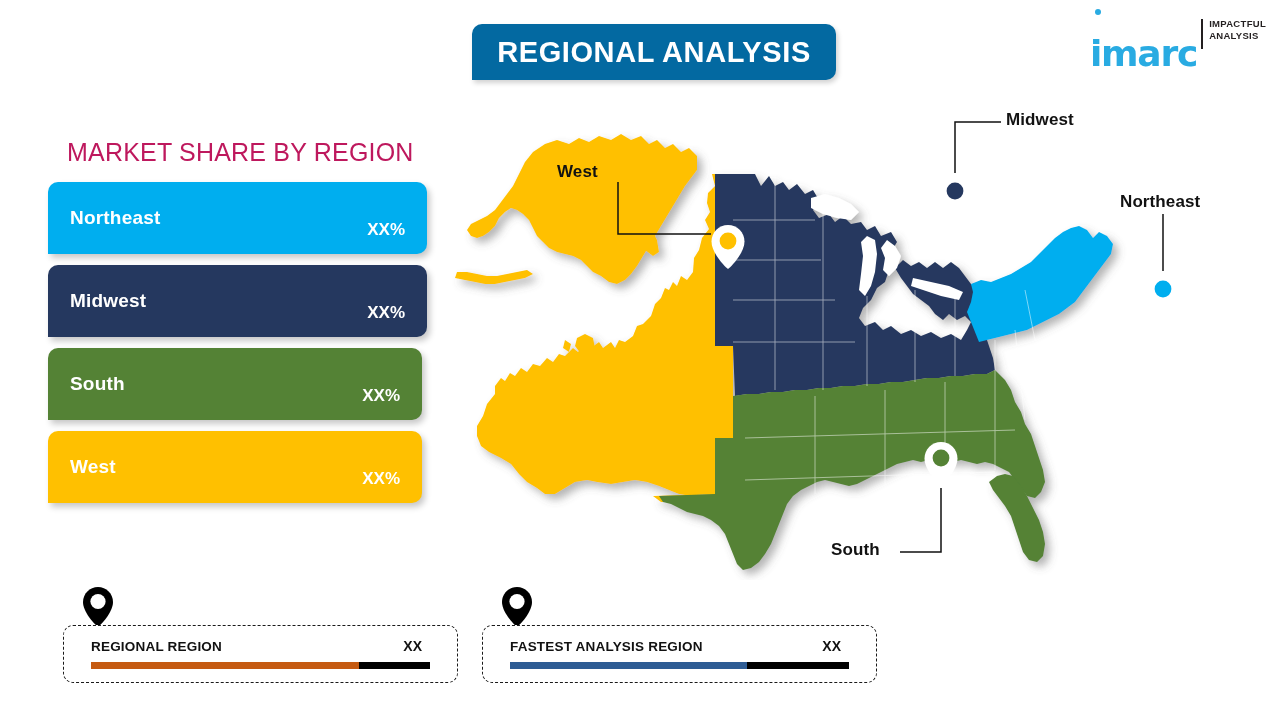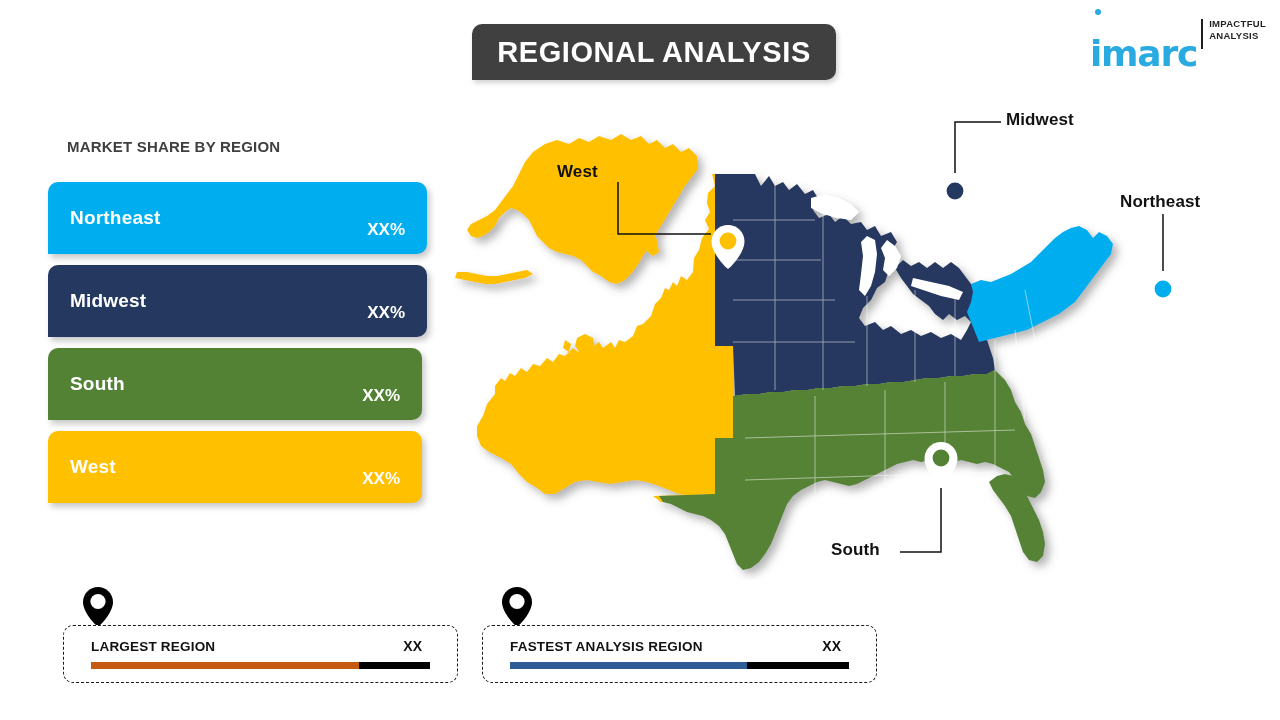--- a/index.html
+++ b/index.html
@@ -16,21 +16,21 @@
     background: #ffffff;
   }
 
   
   #title-banner {
     position: absolute;
     left: 472px;
     top: 24px;
     width: 364px;
     height: 56px;
-    background: #404040;
+    background: #0369a1;
     border-radius: 10px 10px 10px 0;
     display: flex;
     align-items: center;
     justify-content: center;
     box-shadow: 2px 3px 5px rgba(0,0,0,0.18);
   }
   #title-banner .title-text {
     color: #ffffff;
     font-size: 29px;
     font-weight: bold;
@@ -85,23 +85,23 @@
     color: #231f20;
     letter-spacing: 0.3px;
     line-height: 11.5px;
   }
 
   
   #share-heading {
     position: absolute;
     left: 67px;
     top: 138px;
-    font-size: 15px;
-    font-weight: bold;
-    color: #404040;
+    font-size: 25px;
+    font-weight: normal;
+    color: #be185d;
     letter-spacing: 0.2px;
     white-space: nowrap;
   }
   #region-bars {
     position: absolute;
     left: 48px;
     top: 182px;
     width: 390px;
   }
   .region-bar {
@@ -252,21 +252,21 @@
 <div class="stat-group" style="left:63px; top:585px; width:395px; height:100px;">
   <div class="stat-pin">
     <svg width="34" height="44" viewBox="0 0 34 44" aria-hidden="true">
       <path d="M17 2 C8.7 2 2 8.7 2 17 c0 10.5 12.4 23 15 25 2.6-2 15-14.5 15-25 C32 8.7 25.3 2 17 2 z" fill="#000000"></path>
       <circle cx="17" cy="16.5" r="7.6" fill="#ffffff"></circle>
     </svg>
   </div>
   <div class="stat-box" style="width:395px; height:58px;">
     <div class="stat-inner">
       <div class="stat-row">
-        <span class="stat-label">LARGEST REGION</span>
+        <span class="stat-label">REGIONAL REGION</span>
         <span class="stat-value">XX</span>
       </div>
       <div class="stat-track" style="background: rgb(0, 0, 0);">
         <div class="stat-fill" style="width:79%; background:#C55A11;"></div>
       </div>
     </div>
   </div>
 </div>
 
 <div class="stat-group" style="left:482px; top:585px; width:395px; height:100px;">

